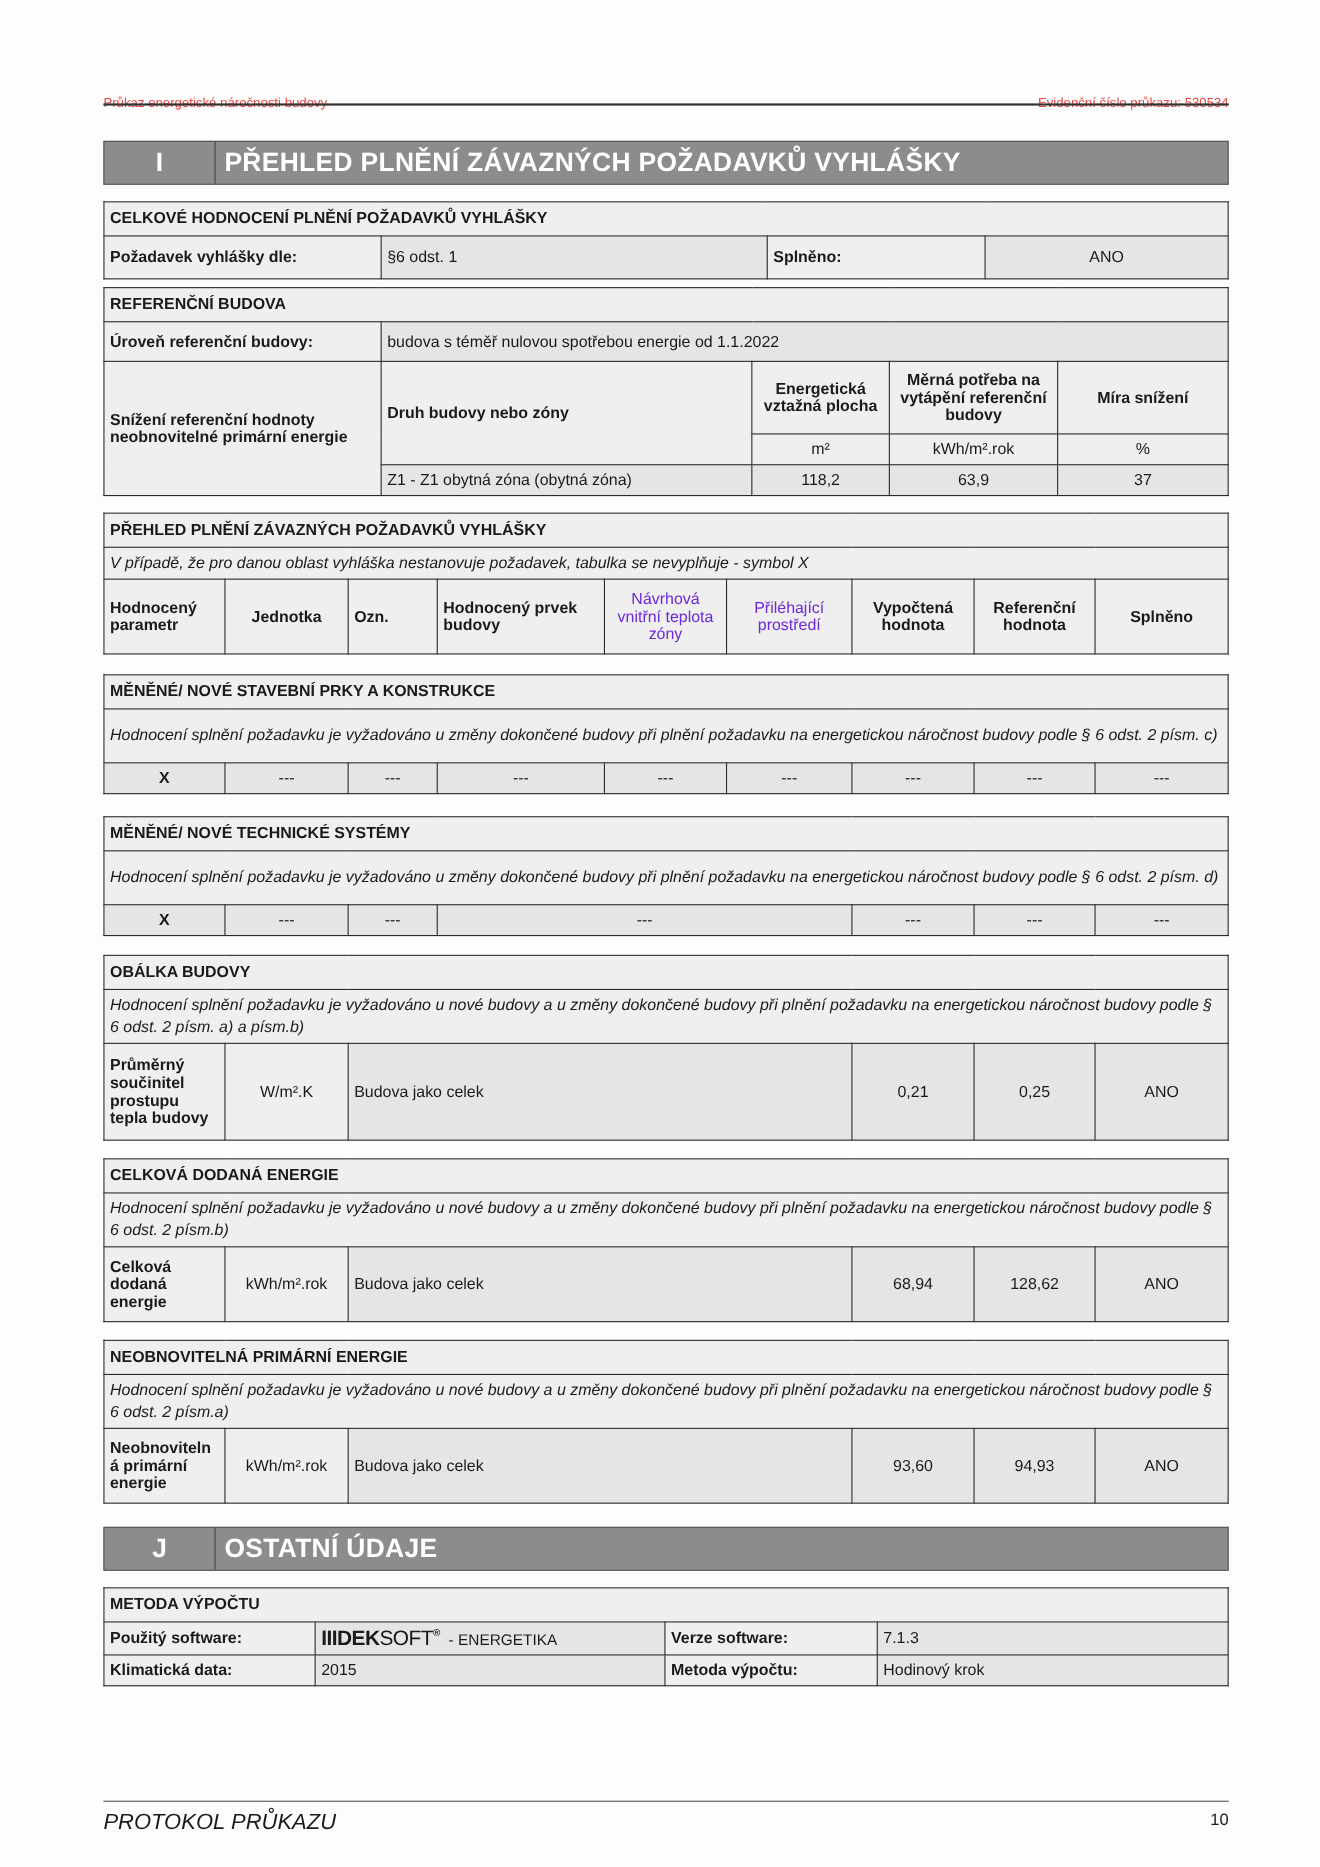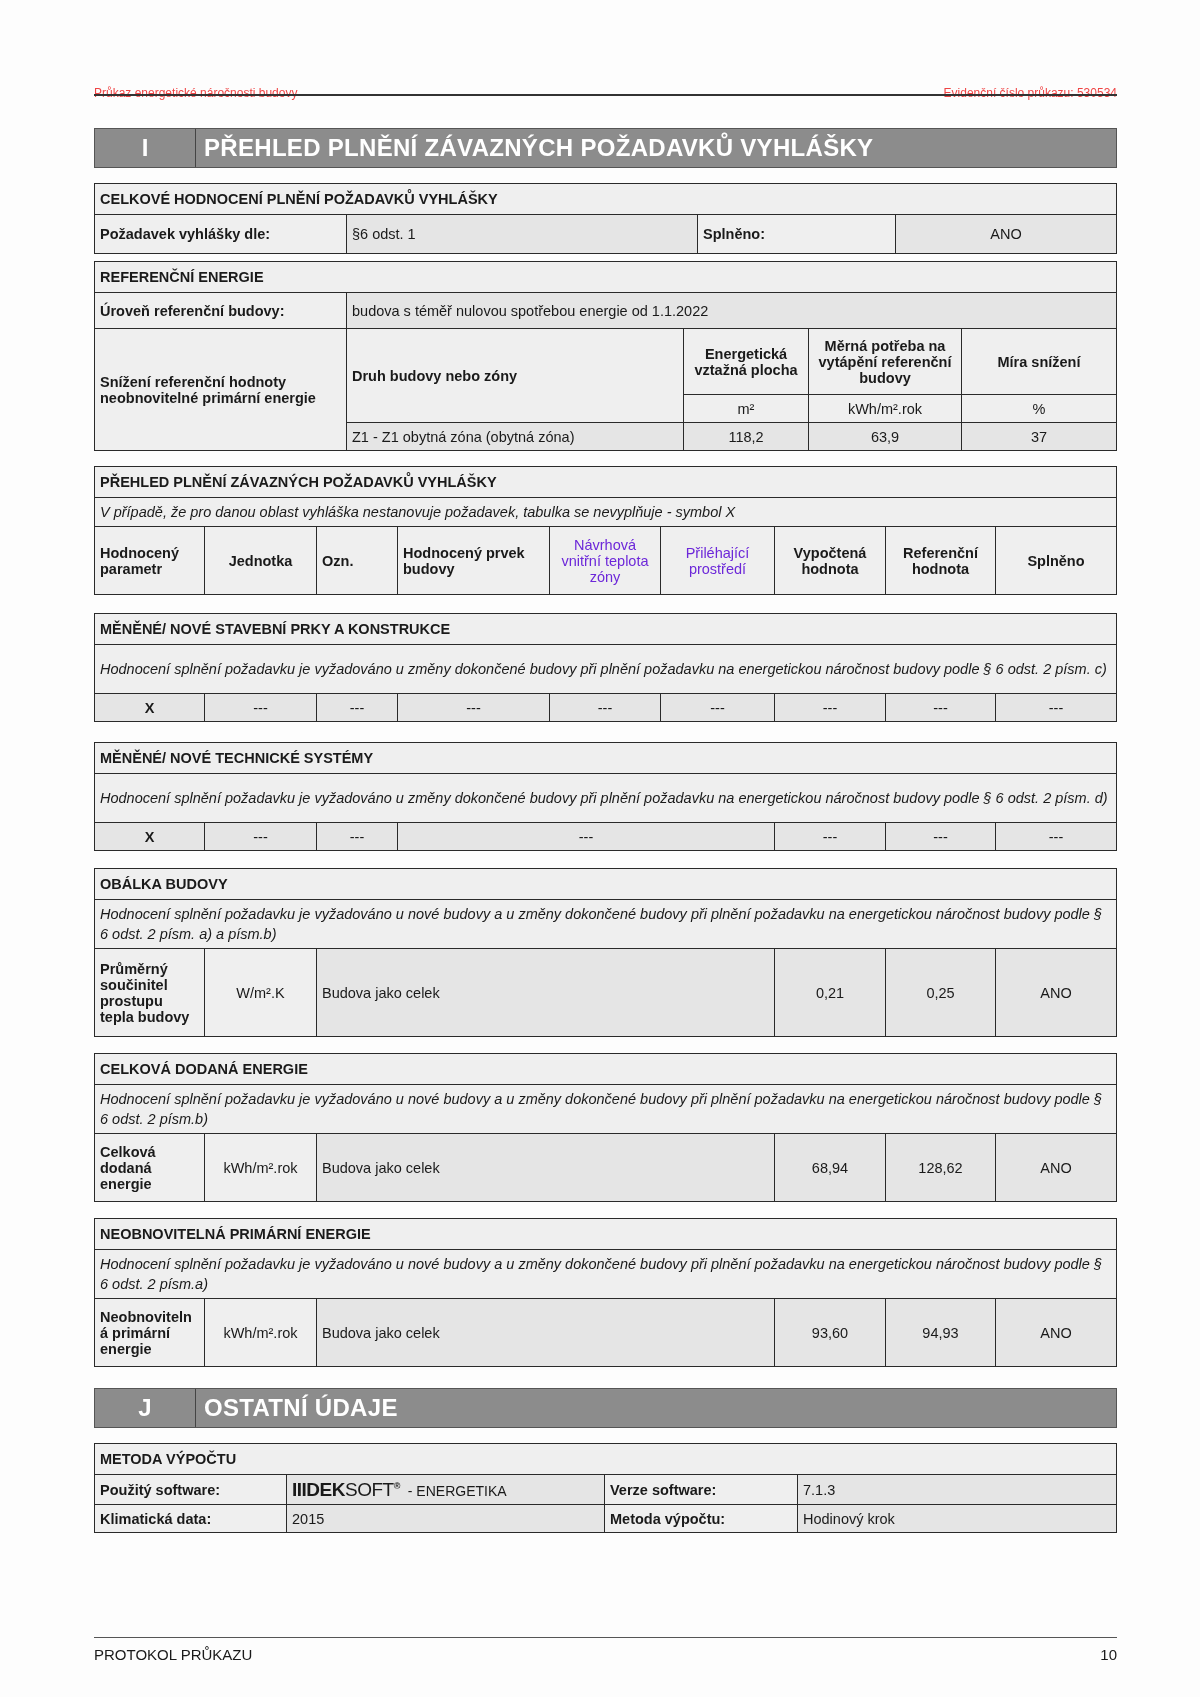--- a/index.html
+++ b/index.html
@@ -15,21 +15,21 @@
   table.t{position:absolute;left:94px;width:1023px;border-collapse:collapse;table-layout:fixed;font-size:14.5px;}
   table.t td{border:1.5px solid #2a2a2a;padding:2px 5px;vertical-align:middle;}
   .g{background:#efefef;}
   .w{background:#e5e5e5;}
   .b{font-weight:bold;}
   .c{text-align:center;}
   .i{font-style:italic;}
   .sec{font-weight:bold;height:26px;}
   .light{color:#6d28d9;font-weight:normal;}
   .foot-line{left:94px;width:1023px;top:1637px;height:1px;background:#555;}
-  .foot-left{left:94px;top:1646px;font-size:15px;}
+  .foot-left{left:94px;top:1646px;font-size:20px;font-style:italic;}
   .foot-right{right:83px;top:1646px;font-size:15px;}
   .logo{font-weight:bold;font-size:19px;letter-spacing:-0.5px;}
   .logo .soft{font-weight:normal;}
   .logo-bars{font-weight:bold;font-size:19px;}
   sup{font-size:9px;}
 </style>
 </head>
 <body>
 
 <div class="abs hdr-left">Průkaz energetické náročnosti budovy</div>
@@ -64,21 +64,21 @@
 <table class="t" style="top:261px;">
   <colgroup>
       <col style="width:252px">
       <col style="width:337px">
       <col style="width:125px">
       <col style="width:153px">
       <col>
     </colgroup>
   <tbody>
       <tr class="g">
-        <td colspan="5" class="sec">REFERENČNÍ ENERGIE</td>
+        <td colspan="5" class="sec">REFERENČNÍ BUDOVA</td>
       </tr>
   <tr style="height:36px">
     <td class="g b">Úroveň referenční budovy:</td>
     <td colspan="4" class="w">budova s téměř nulovou spotřebou energie od 1.1.2022</td>
   </tr>
   <tr style="height:66px" class="g">
     <td rowspan="3" class="g b">Snížení referenční hodnoty neobnovitelné primární energie</td>
     <td rowspan="2" class="b">Druh budovy nebo zóny</td>
     <td class="b c">Energetická vztažná plocha</td>
     <td class="b c">Měrná potřeba na vytápění referenční budovy</td>

